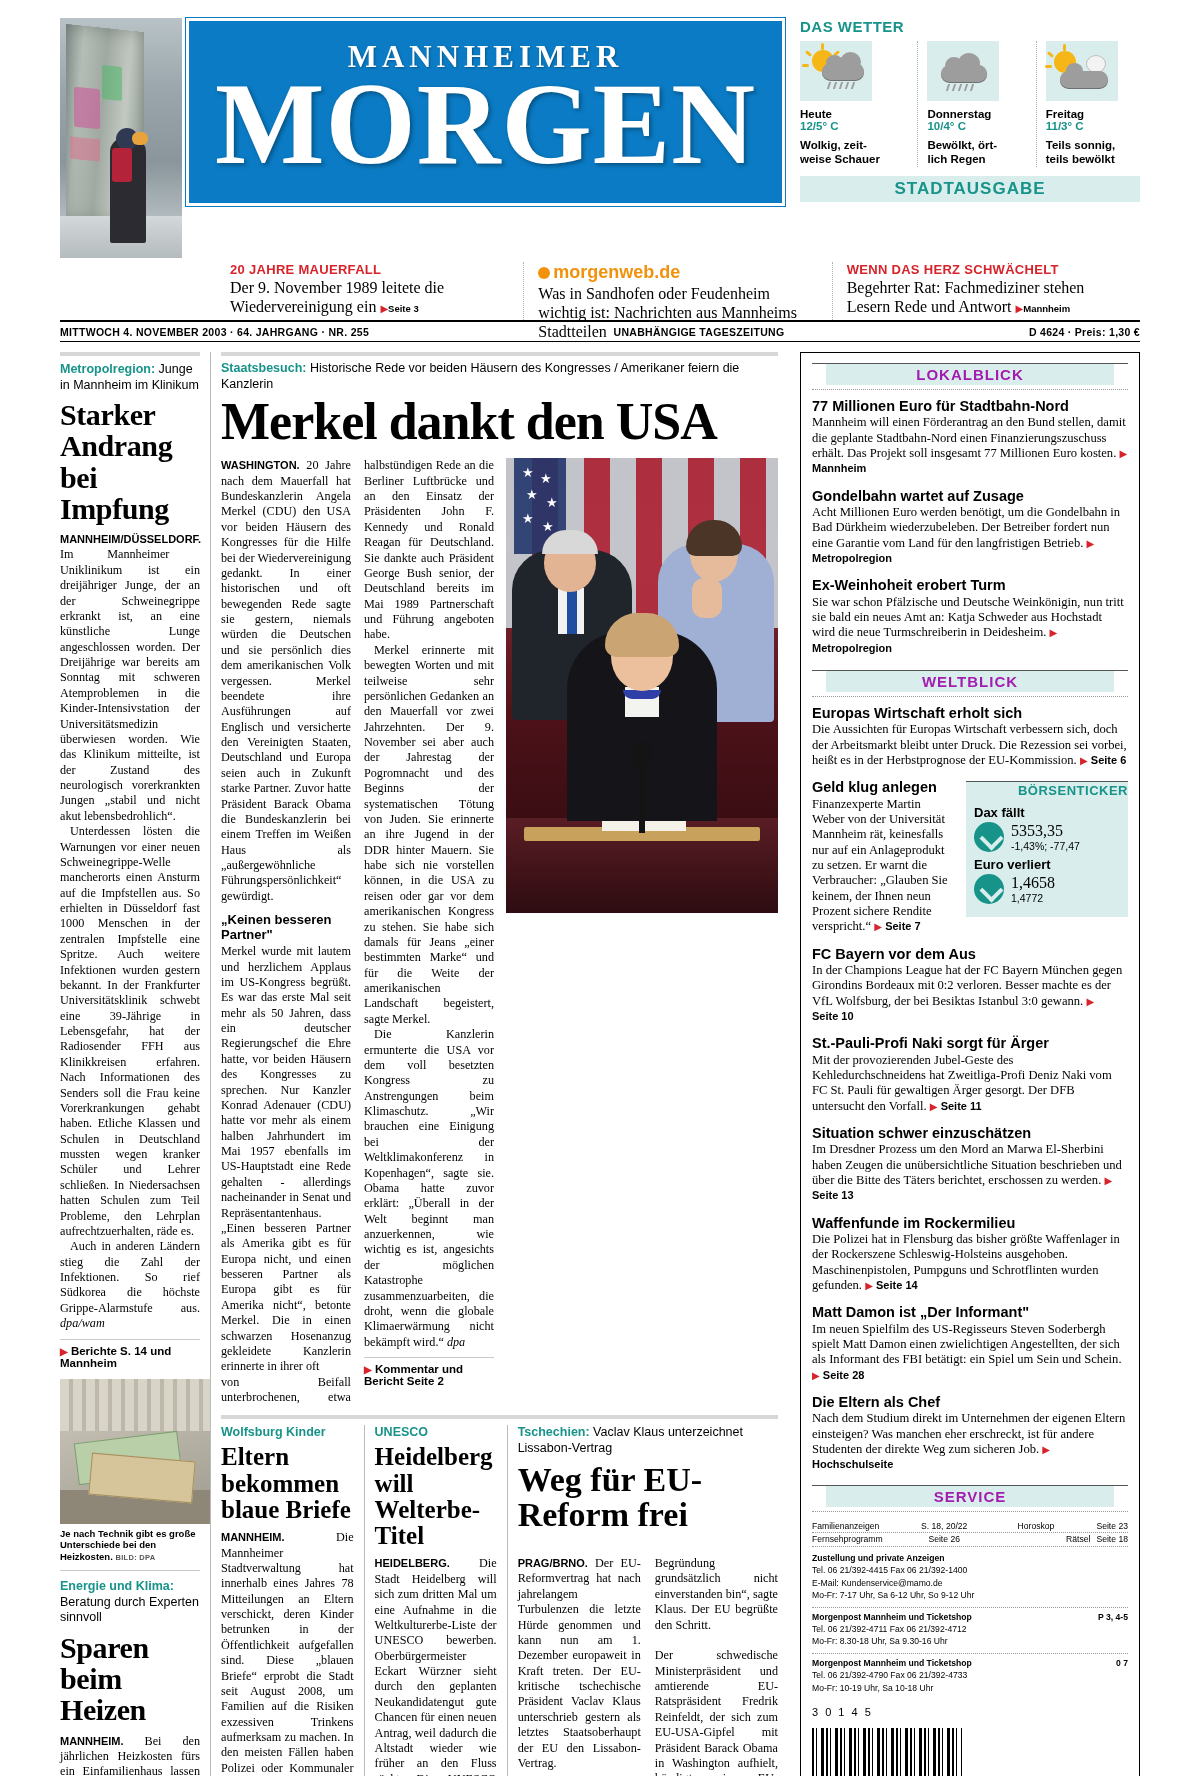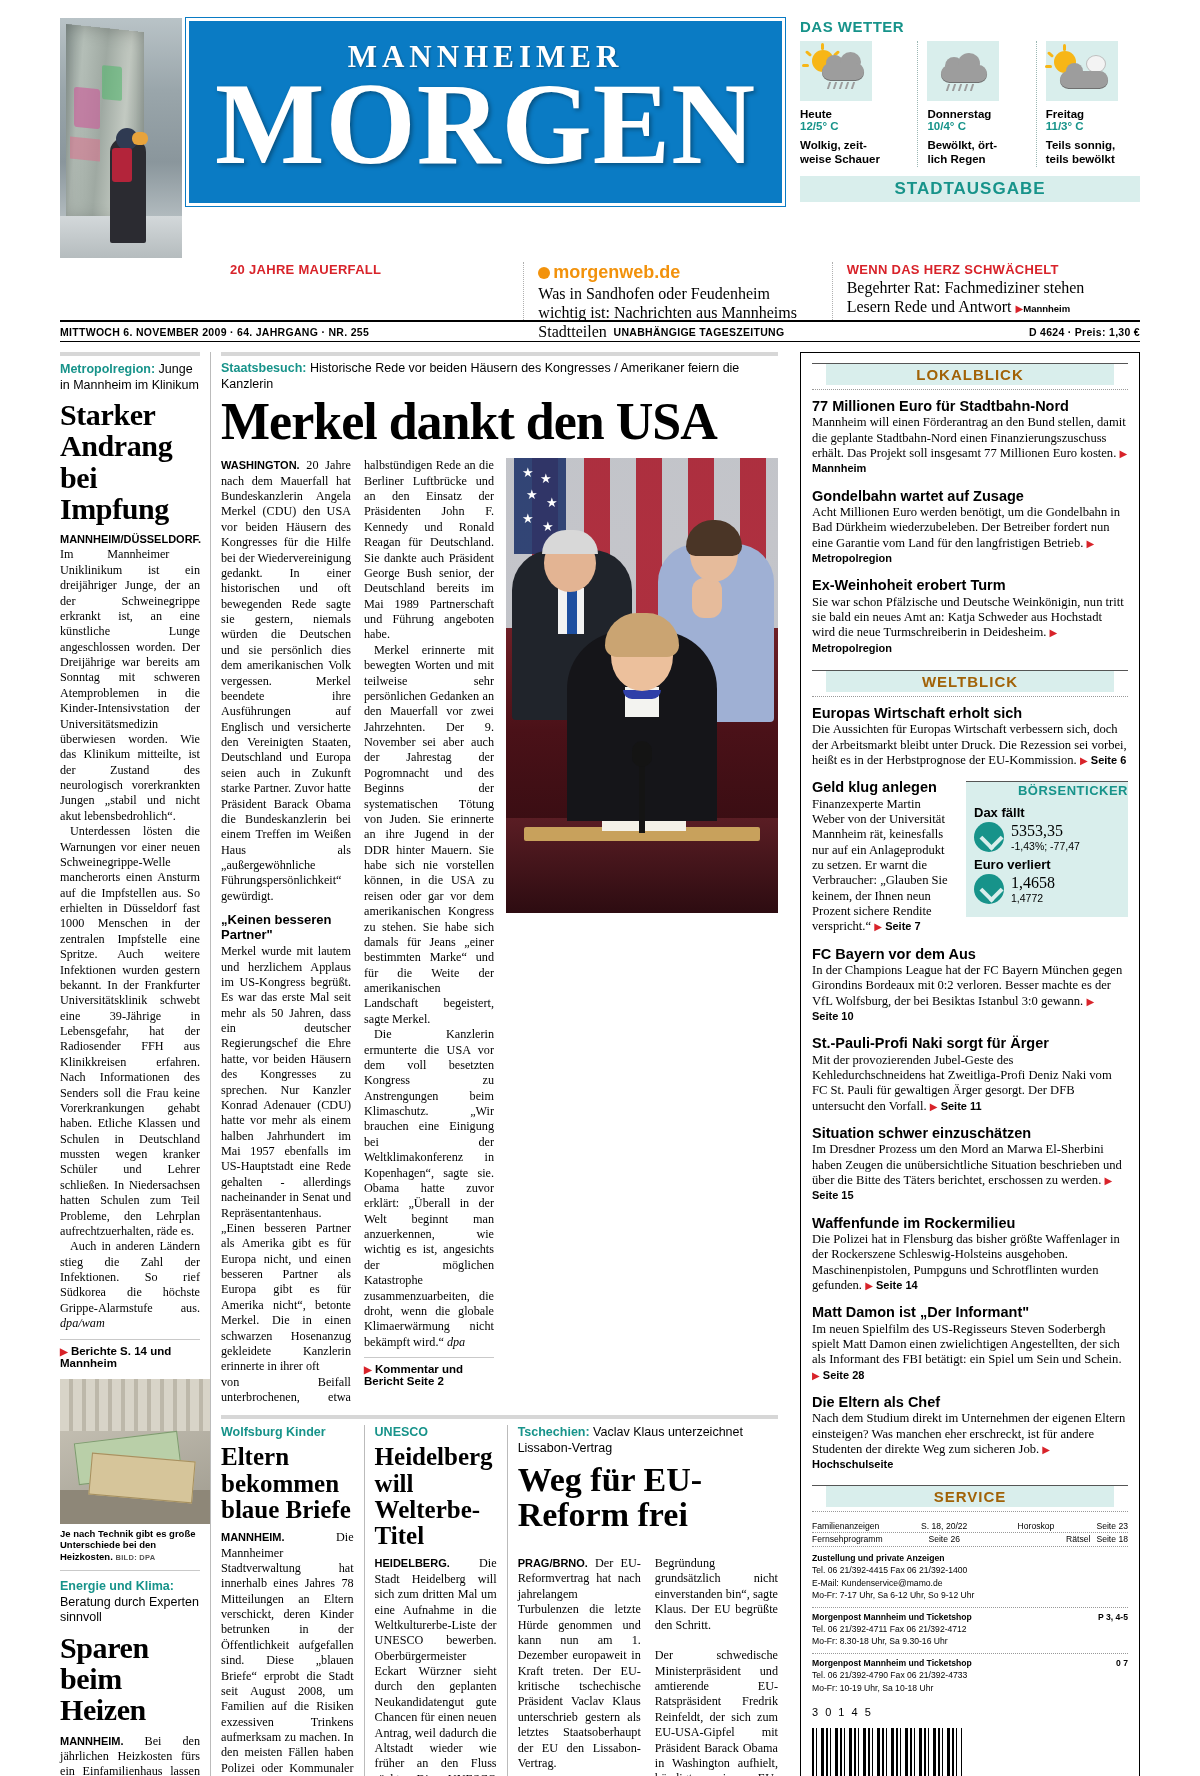--- a/index.html
+++ b/index.html
@@ -156,21 +156,21 @@
   .podium-top{position:absolute;left:18px;bottom:72px;width:236px;height:14px;background:#c8a15c;border-radius:2px;}
   .paper{position:absolute;left:96px;bottom:82px;width:84px;height:10px;background:#f4f1e8;}
   .mic{position:absolute;left:50%;transform:translateX(-50%);bottom:80px;width:6px;height:74px;background:#141414;}
   .mic-head{position:absolute;left:50%;transform:translateX(-50%);bottom:146px;width:20px;height:26px;border-radius:10px;background:#141414;}
   .cap-merkel { font-family:"Liberation Sans",sans-serif; font-weight:bold; font-size:10.5px;
                 line-height:1.25; margin-top:5px; }
   .cap-credit{ font-family:"Liberation Sans",sans-serif; font-weight:bold; font-size:7.5px; color:#555; letter-spacing:.3px;}
 
   
   .sidebox { border:1px solid #000; padding:10px 11px 8px 11px; }
-  .sec-title { background:#d9eeec; color:#a16207; text-align:center;
+  .sec-title { background:#d9eeec; color:#a21caf; text-align:center;
                font-family:"Liberation Sans",sans-serif; font-weight:bold; font-size:15px;
                letter-spacing:1px; padding:2px 0; margin:0 14px; }
   .sec-wrap { border-bottom:1px dotted #999; padding-bottom:4px; margin-bottom:8px; }
   .sec-wrap.top { border-top:1px solid #555; padding-top:0; }
   .sb-item { margin-bottom:11px; }
   .sb-h { font-family:"Liberation Sans",sans-serif; font-weight:bold; font-size:14.5px; line-height:1.12; margin-bottom:1px;}
   .sb-t { font-family:"Liberation Serif",serif; font-size:12.6px; line-height:1.22; }
   .sb-ref{ font-family:"Liberation Sans",sans-serif; font-weight:bold; font-size:11px; white-space:nowrap;}
 
   
@@ -295,38 +295,42 @@
 teils bewölkt</div>
         </div>
       </div>
       <div class="stadt">STADTAUSGABE</div>
     </div>
   </div>
 
   <div class="teasers">
     <div class="teaser" style="padding-left:170px;">
       <div class="t-kick">20 JAHRE MAUERFALL</div>
+      <div class="t-text">
+        <span>Der 9. November 1989 leitete die Wiedervereinigung ein</span>
+        <span class="arrow">▶</span><span class="t-ref">Seite 3</span>
+      </div>
     </div>
     <div class="teaser">
       <div class="t-kick orange">
         <span class="sun-ico"></span><span>morgenweb.de</span>
       </div>
       <div class="t-text">Was in Sandhofen oder Feudenheim wichtig ist: Nachrichten aus Mannheims Stadtteilen</div>
     </div>
     <div class="teaser">
       <div class="t-kick">WENN DAS HERZ SCHWÄCHELT</div>
       <div class="t-text">
         <span>Begehrter Rat:  Fachmediziner stehen Lesern Rede und Antwort</span>
         <span class="arrow">▶</span><span class="t-ref">Mannheim</span>
       </div>
     </div>
   </div>
 
   <div class="dateline">
-    <span>MITTWOCH  6. NOVEMBER 2009 · 64. JAHRGANG · NR. 255</span>
+    <span>MITTWOCH  4. NOVEMBER 2003 · 64. JAHRGANG · NR. 255</span>
     <span>UNABHÄNGIGE TAGESZEITUNG</span>
     <span>D 4624 · Preis: 1,30 €</span>
   </div>
 
   <div class="content">
 
     <div class="col-left">
       <div class="rule-top"></div>
       <div class="kicker">
         <b>Metropolregion:</b><span> Junge in Mannheim im Klinikum</span>
@@ -525,21 +529,21 @@
         <div class="sb-item" style="clear:both;">
           <div class="sb-h">FC Bayern vor dem Aus</div>
           <div class="sb-t"><span>In der Champions League hat der FC Bayern München gegen Girondins Bordeaux mit 0:2 verloren. Besser machte es der VfL Wolfsburg, der bei Besiktas Istanbul 3:0 gewann.</span> <span class="arrow">▶</span> <span class="sb-ref">Seite 10</span></div>
         </div>
         <div class="sb-item">
           <div class="sb-h">St.-Pauli-Profi Naki sorgt für Ärger</div>
           <div class="sb-t"><span>Mit der provozierenden Jubel-Geste des Kehledurchschneidens hat Zweitliga-Profi Deniz Naki vom FC St. Pauli für gewaltigen Ärger gesorgt. Der DFB untersucht den Vorfall.</span> <span class="arrow">▶</span> <span class="sb-ref">Seite 11</span></div>
         </div>
         <div class="sb-item">
           <div class="sb-h">Situation schwer einzuschätzen</div>
-          <div class="sb-t"><span>Im Dresdner Prozess um den Mord an Marwa El-Sherbini haben Zeugen die unübersichtliche Situation beschrieben und über die Bitte des Täters berichtet, erschossen zu werden.</span> <span class="arrow">▶</span> <span class="sb-ref">Seite 15</span></div>
+          <div class="sb-t"><span>Im Dresdner Prozess um den Mord an Marwa El-Sherbini haben Zeugen die unübersichtliche Situation beschrieben und über die Bitte des Täters berichtet, erschossen zu werden.</span> <span class="arrow">▶</span> <span class="sb-ref">Seite 13</span></div>
         </div>
         <div class="sb-item">
           <div class="sb-h">Waffenfunde im Rockermilieu</div>
           <div class="sb-t"><span>Die Polizei hat in Flensburg das bisher größte Waffenlager in der Rockerszene Schleswig-Holsteins ausgehoben. Maschinenpistolen, Pumpguns und Schrotflinten wurden gefunden.</span> <span class="arrow">▶</span> <span class="sb-ref">Seite 14</span></div>
         </div>
         <div class="sb-item">
           <div class="sb-h">Matt Damon ist „Der Informant"</div>
           <div class="sb-t"><span>Im neuen Spielfilm des US-Regisseurs Steven Soderbergh spielt Matt Damon einen zwielichtigen Angestellten, der sich als Informant des FBI betätigt: ein Spiel um Sein und Schein.</span> <span class="arrow">▶</span> <span class="sb-ref">Seite 28</span></div>
         </div>
         <div class="sb-item">

